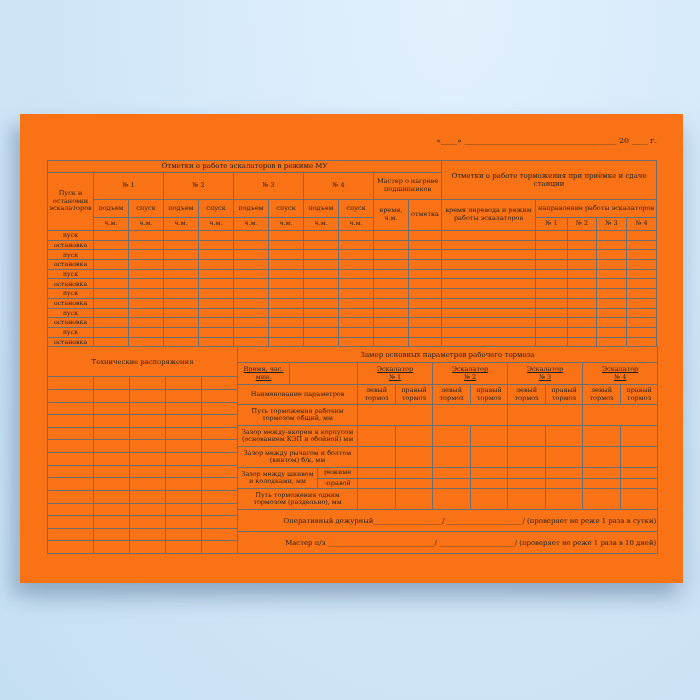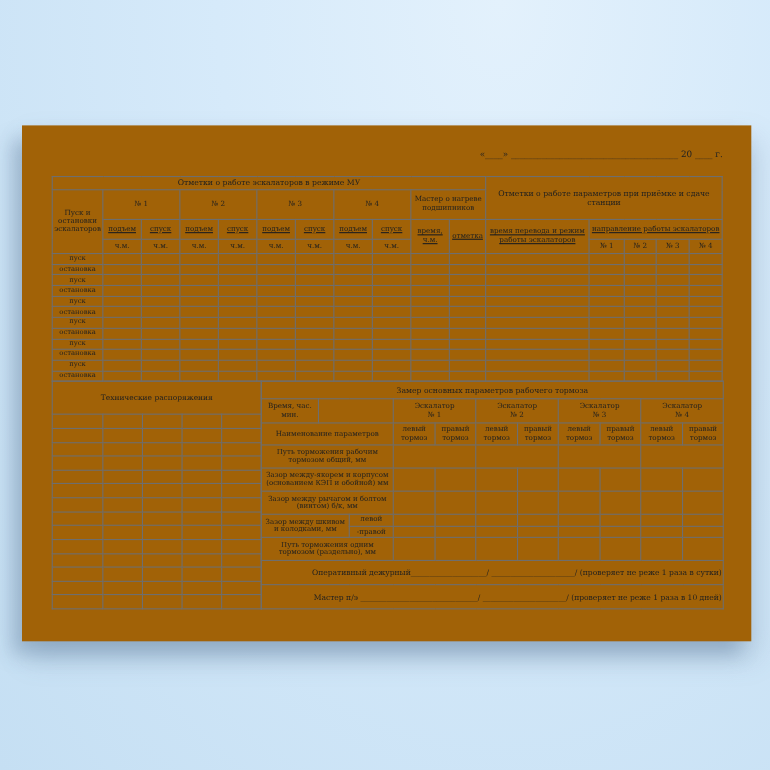--- a/index.html
+++ b/index.html
@@ -3,47 +3,47 @@
 <meta charset="utf-8">
 <style>
   html,body{margin:0;padding:0;}
   body{
     width:700px;height:700px;overflow:hidden;position:relative;
     background:radial-gradient(ellipse at 65% 0%, #e3f1fc 0%, #d6eafa 40%, #c5dff3 100%);
     font-family:"DejaVu Serif", serif;
   }
   .sheet{
     position:absolute;left:20px;top:114px;width:663px;height:469px;
-    background:#a16207;
+    background:#f97316;
     box-shadow:-10px 12px 16px rgba(88,117,150,.34), 4px 14px 24px rgba(88,117,150,.28);
   }
   .dateline{
     position:absolute;top:22px;right:26px;
     font-size:8px;color:#222;white-space:nowrap;
   }
   .form{position:absolute;left:27px;top:46px;width:610px;}
   table{border-collapse:collapse;table-layout:fixed;}
   td{
     border:1px solid #6e6e6e;padding:0 1px;text-align:center;vertical-align:middle;
     color:#1f1f1f;font-size:6.5px;line-height:1.18;overflow:hidden;
   }
   .tA{width:610px;padding-left:29px;}
   .tB{width:190px;}
   .tC{width:420px;margin-left:-1px;}
   .bottom{display:flex;margin-top:-1px;align-items:stretch;}
   .h-title{font-size:7px;height:11px;}
   .rA2 td{height:26px;}
-  .rA3 td{height:17px;text-decoration:underline;}
+  .rA3 td{height:17px;}
   .rA4 td{height:12px;margin-top:20px;}
   .rowlbl{font-size:6.2px;height:8.7px;line-height:1;}
   .entry{height:8.7px;}
   .tech-cell{height:11.6px;}
   .tech-head{height:29px;font-size:6.8px;}
   .brk-title{height:15px;font-size:7px;}
-  .rC2 td{height:21px;}
+  .rC2 td{height:21px;text-decoration:underline;}
   .rC3 td{height:19px;margin-top:30px;}
   .prow td{height:20px;}
   .subrow td{height:9.5px;}
   .plbl{font-size:6.4px;}
   .sig{height:21px;text-align:right;padding-left:5px;font-size:6.9px;white-space:nowrap;}
   .twolines div{display:block;}
 </style>
 </head>
 <body>
 
@@ -67,21 +67,21 @@
           <col style="width:33px">
           <col style="width:94px">
         <col style="width:32px">
           <col style="width:29px">
           <col style="width:30px">
           <col style="width:30px">
       </colgroup>
       <tbody>
         <tr>
           <td colspan="11" class="h-title">Отметки о работе эскалаторов в режиме МУ</td>
-          <td colspan="5" rowspan="2" class="h-title">Отметки о работе параметров при приёмке и сдаче станции</td>
+          <td colspan="5" rowspan="2" class="h-title">Отметки о работе торможения при приёмке и сдаче станции</td>
         </tr>
         <tr class="rA2">
           <td rowspan="3">Пуск и остановки эскалаторов</td>
           <td colspan="2">№ 1</td>
           <td colspan="2">№ 2</td>
           <td colspan="2">№ 3</td>
           <td colspan="2">№ 4</td>
           <td colspan="2">Мастер о нагреве подшипников</td>
         </tr>
         <tr class="rA3">
@@ -523,21 +523,21 @@
               <td></td>
             <td></td>
               <td></td>
             <td></td>
               <td></td>
             <td></td>
               <td></td>
           </tr>
           <tr class="subrow">
             <td colspan="2" rowspan="2" class="plbl">Зазор между шкивом и колодками, мм</td>
-            <td>левой</td>
+            <td>режиме</td>
             <td></td>
               <td></td>
             <td></td>
               <td></td>
             <td></td>
               <td></td>
             <td></td>
               <td></td>
           </tr>
           <tr class="subrow">

